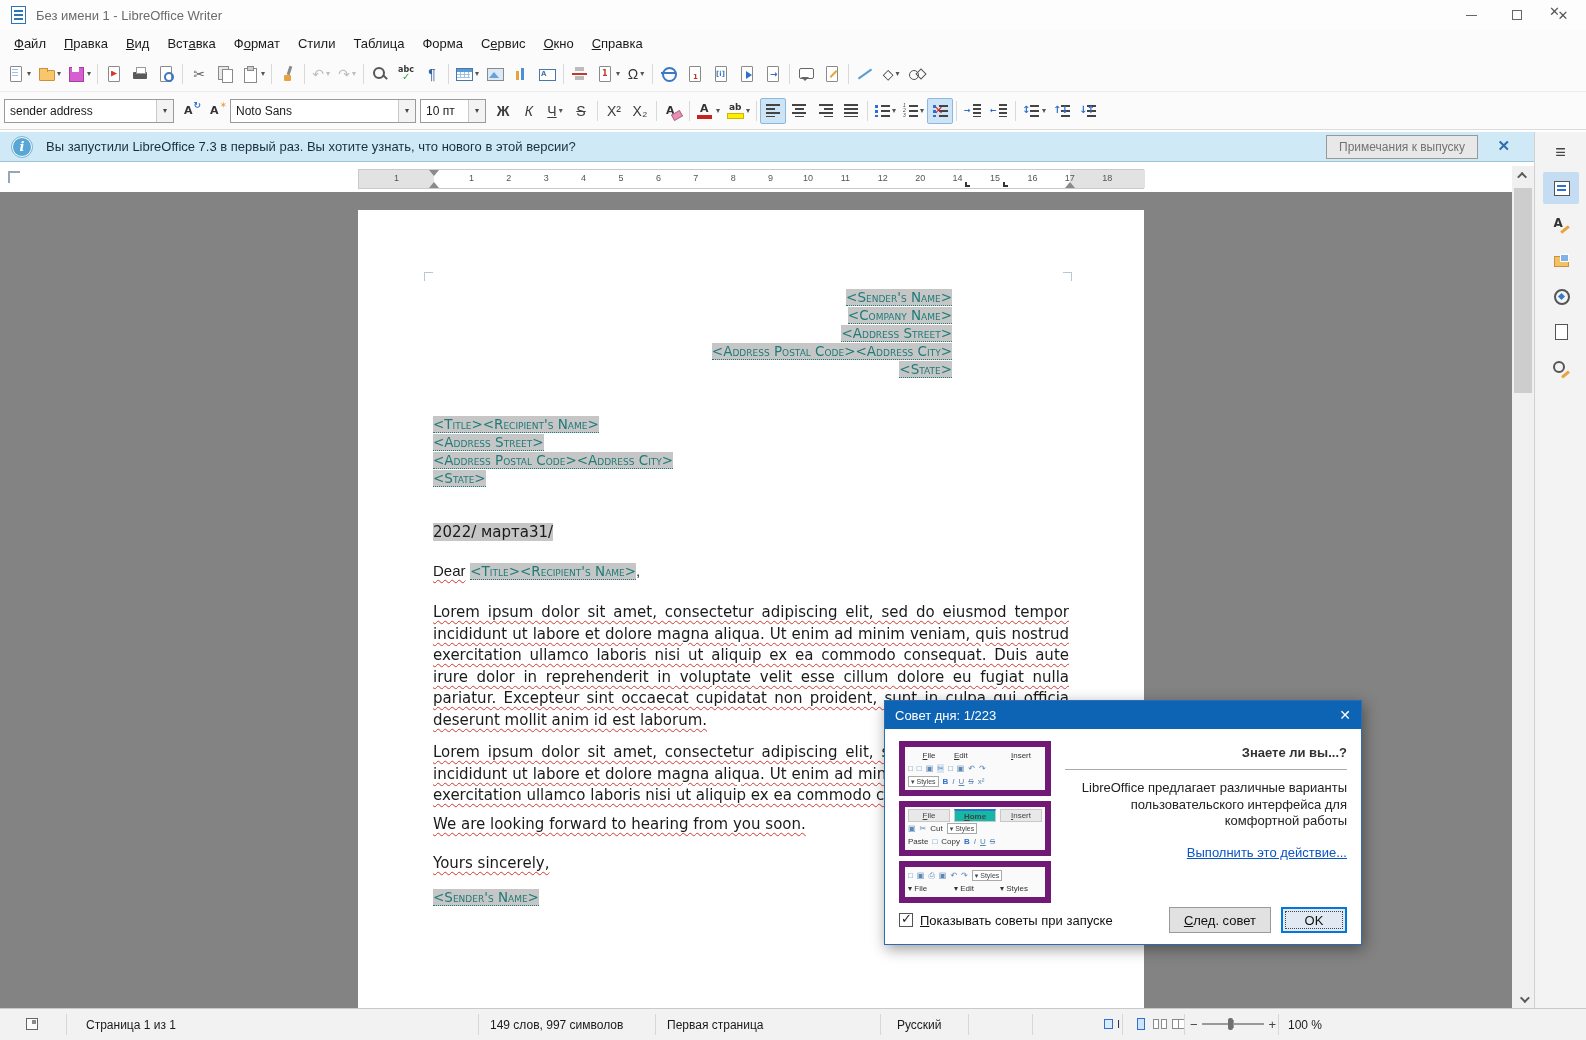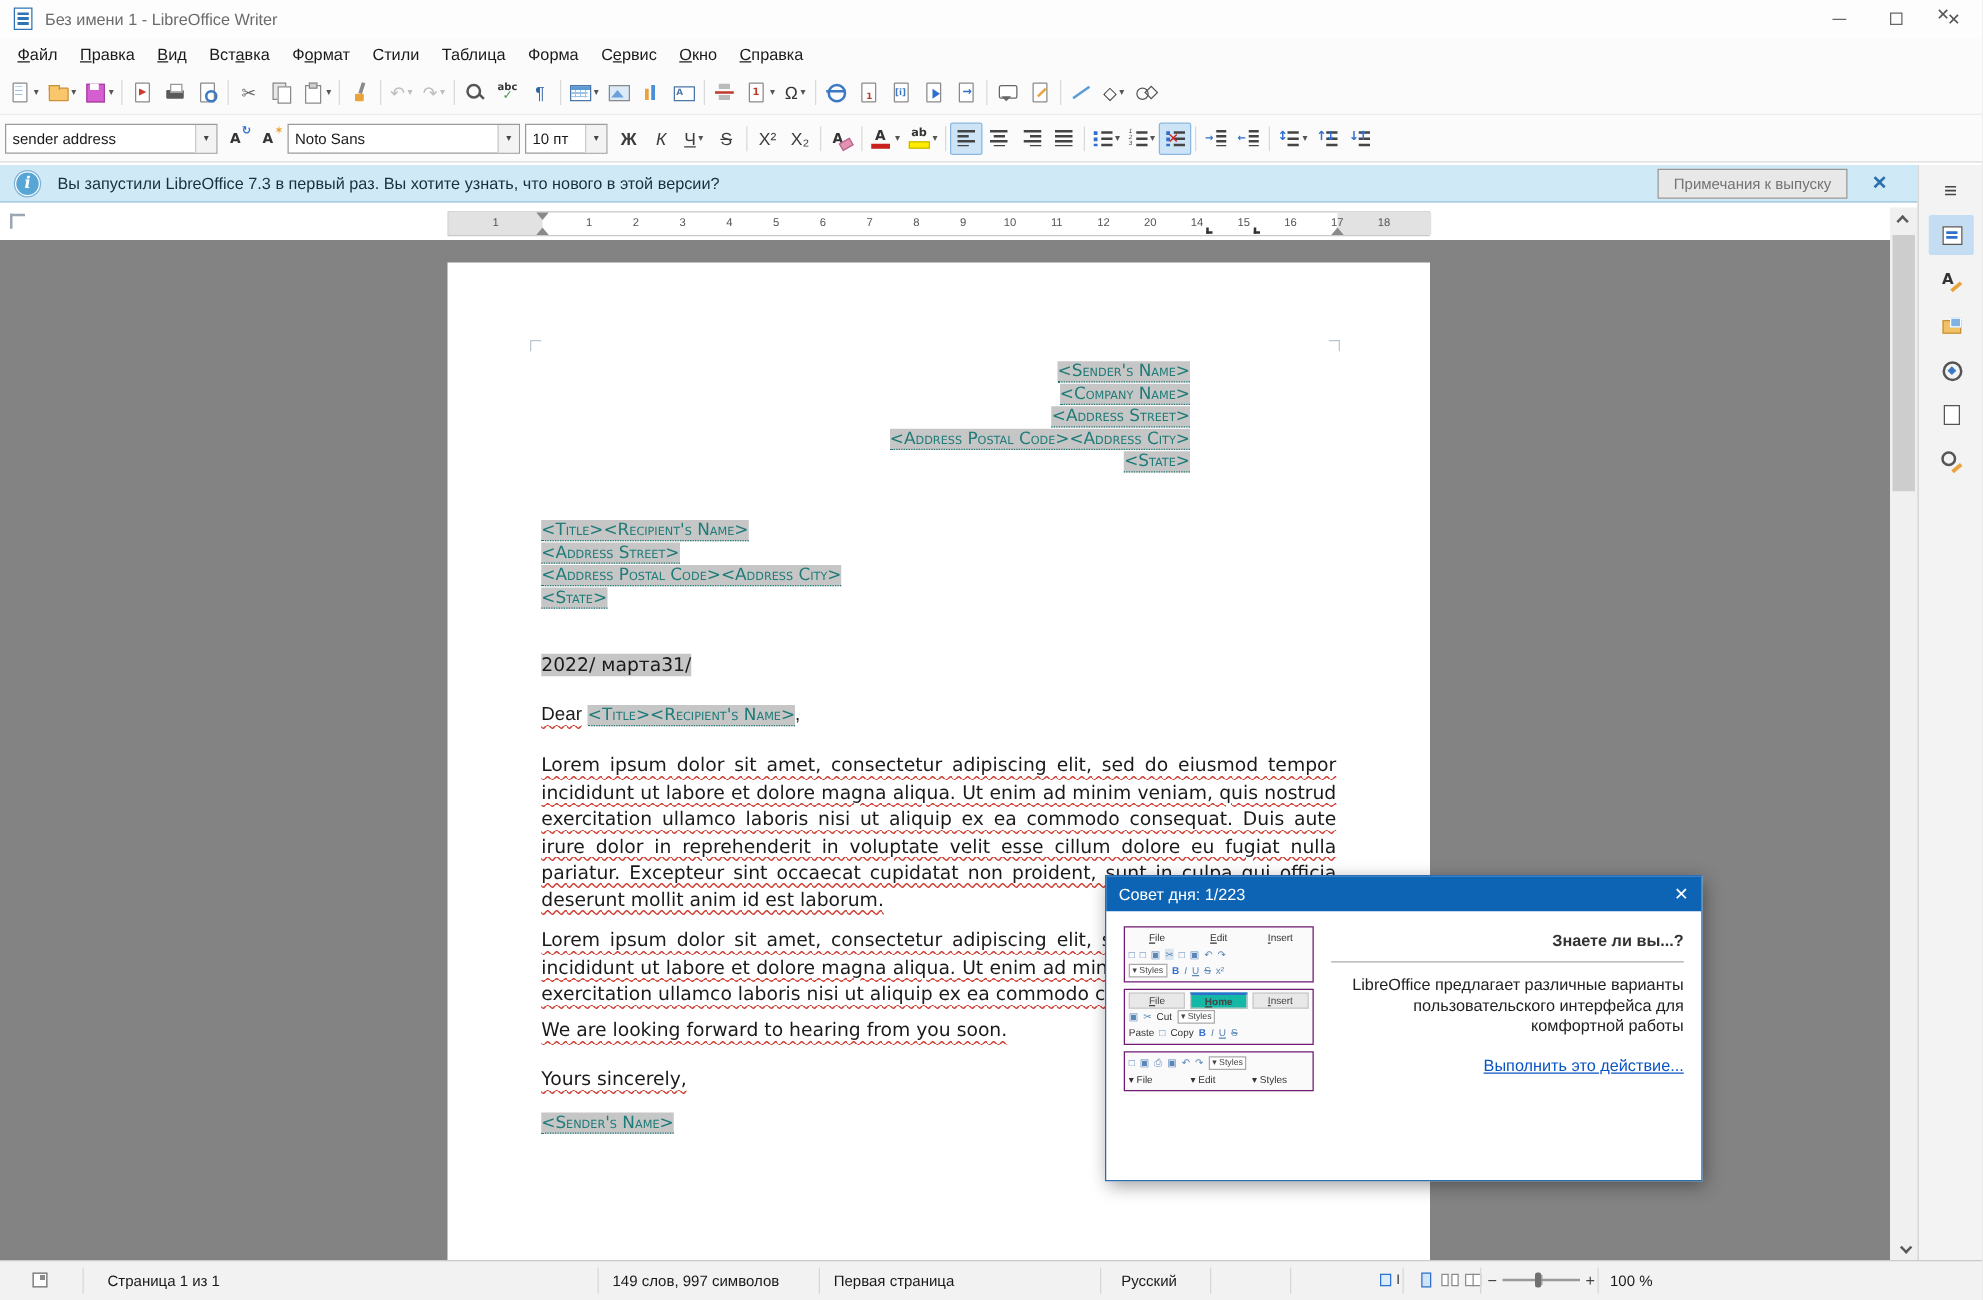--- a/index.html
+++ b/index.html
@@ -163,21 +163,21 @@
   .dtxt{position:absolute;font-family:"DejaVu Sans",sans-serif;font-size:15px;color:#1a1a1a;}
   .hl-gray{background:#c6c6c6;}
   .misspell{text-decoration:underline wavy 1px #cf3b2f;text-underline-offset:3px;}
   .para{left:75px;width:636px;text-align:justify;line-height:21.5px;}
 
   
   .dialog{position:absolute;left:884px;top:508px;width:478px;height:245px;background:#fff;border:1px solid #2c6cb0;box-shadow:2px 4px 14px rgba(0,0,0,.4);}
   .dlg-tit{height:28px;background:#0e64b4;color:#fff;font-size:13px;display:flex;align-items:center;padding-left:10px;}
   .dlg-x{margin-left:auto;margin-right:10px;font-size:14px;}
   .dlg-g{position:absolute;left:14px;top:40px;width:152px;}
-  .gbox{background:#fafafa;border:1px solid #701a75;margin-bottom:5px;padding:2px 3px;font-size:8px;color:#444;}
+  .gbox{background:#fafafa;border:6px solid #701a75;margin-bottom:5px;padding:2px 3px;font-size:8px;color:#444;}
   .grow{display:flex;align-items:center;gap:4px;height:13px;}
   .grow .sp{flex:1;}
   .gmi{font-size:8px;color:#333;}
   .gic{font-size:8px;color:#5b87b8;}
   .gic.hl{background:#d9e6f2;}
   .gcombo{border:1px solid #aaa;background:#fff;font-size:7px;color:#444;padding:0 2px;height:11px;line-height:10px;white-space:nowrap;}
   .gB{color:#2f6fd0;font-weight:bold;}.gI{font-style:italic;color:#5b87b8;}.gU{text-decoration:underline;color:#5b87b8;}
   .gS{text-decoration:line-through;color:#5b87b8;}.gX{color:#5b87b8;}
   .gtab{padding:0 5px;background:#e8e8e8;border:1px solid #c8c8c8;height:13px;line-height:12px;}
   .gtab.on{background:#14b8a6;border-top:2px solid #2f6fd0;font-weight:bold;}
@@ -566,21 +566,21 @@
 
     <div class="dialog">
       <div class="dlg-tit">
         <span>Совет дня: 1/223</span>
         <span class="dlg-x">✕</span>
       </div>
       <div class="dlg-g" id="dlgGraphic">
           <div class="gbox">
             <div class="grow">
               <span class="gmi sp" style="text-align: center;"><u>F</u>ile</span>
-              <span class="gmi sp" style="text-align: center;"><u>E</u>dit</span>
+              <span class="gmi sp" style="text-align: left;"><u>E</u>dit</span>
               <span class="gmi sp" style="text-align: center;"><u>I</u>nsert</span>
             </div>
             <div class="grow">
               <span class="gic">□</span>
               <span class="gic">□</span>
               <span class="gic">▣</span>
               <span class="gic hl">✂</span>
               <span class="gic">□</span>
               <span class="gic">▣</span>
               <span class="gic">↶</span>
@@ -633,20 +633,26 @@
               <span class="gmi sp">▾ Styles</span>
             </div>
           </div>
         </div>
       <div class="dlg-r">
         <div class="dlg-h">Знаете ли вы...?</div>
         <div class="dlg-hr"></div>
         <div class="dlg-p">LibreOffice предлагает различные варианты пользовательского интерфейса для комфортной работы</div>
         <span class="dlg-link">Выполнить это действие...</span>
       </div>
+      <div class="dlg-foot">
+        <span class="cbx"></span>
+        <span class="cbx-lbl" id="cbxLbl"><u>П</u>оказывать советы при запуске</span>
+        <div class="dbtn next" id="btnNext"><u>С</u>лед. совет</div>
+        <div class="dbtn ok" id="btnOk">OK</div>
+      </div>
     </div>
   </div>
 
   <div class="vscroll">
     <div class="sarr" style="top:0">
         <span class="chev up"></span>
       </div>
     <div class="vthumb"></div>
     <div class="sarr" style="bottom:0">
         <span class="chev dn"></span>

